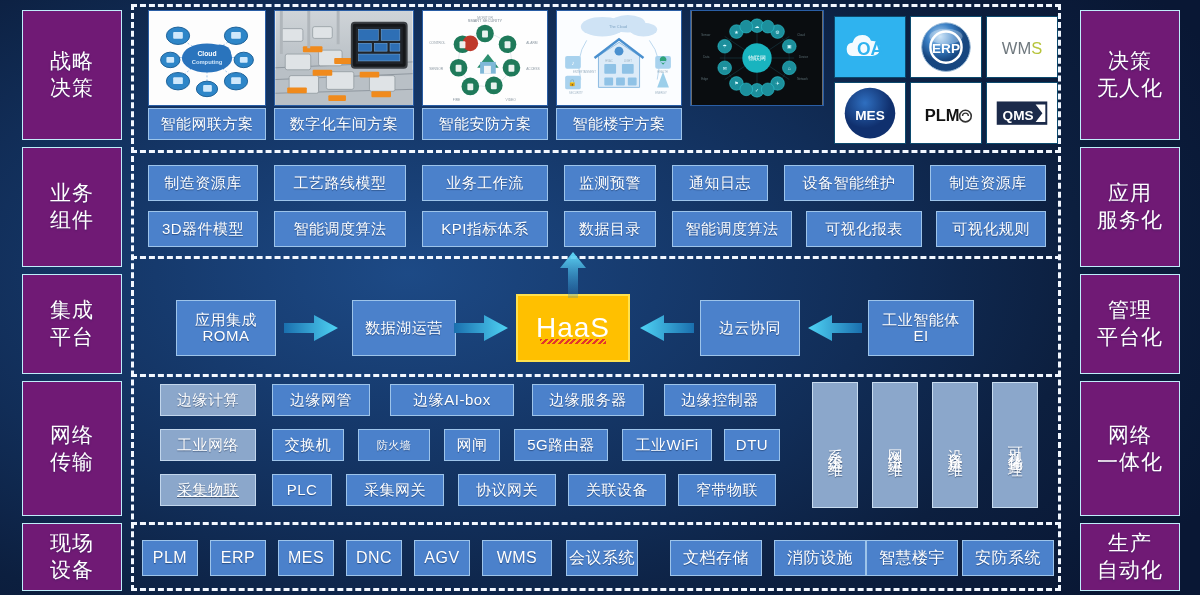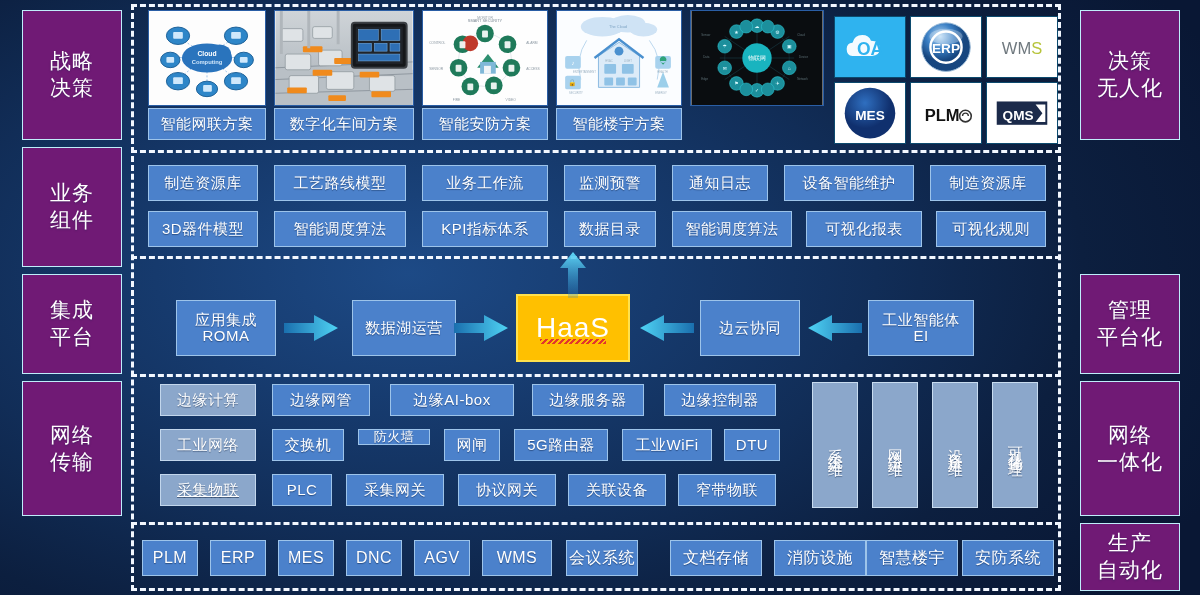--- a/index.html
+++ b/index.html
@@ -117,26 +117,34 @@
       <span>组件</span>
     </div>
     <div class="rail-item" style="top: 274px; height: 100px;">
       <span>集成</span>
       <span>平台</span>
     </div>
     <div class="rail-item" style="top: 381px; height: 135px;">
       <span>网络</span>
       <span>传输</span>
     </div>
+    <div class="rail-item" style="top: 523px; height: 68px;">
+      <span>现场</span>
+      <span>设备</span>
+    </div>
   </div>
 
 <div class="rail right" id="right-rail">
     <div class="rail-item" style="top: 10px; height: 130px;">
       <span>决策</span>
       <span>无人化</span>
+    </div>
+    <div class="rail-item" style="top: 147px; height: 120px;">
+      <span>应用</span>
+      <span>服务化</span>
     </div>
     <div class="rail-item" style="top: 274px; height: 100px;">
       <span>管理</span>
       <span>平台化</span>
     </div>
     <div class="rail-item" style="top: 381px; height: 135px;">
       <span>网络</span>
       <span>一体化</span>
     </div>
     <div class="rail-item" style="top: 523px; height: 68px;">
@@ -526,21 +534,21 @@
 <div id="nt-row1">
     <div class="pill muted" style="left: 160px; width: 96px; top: 384px; height: 32px; font-size: 15px;">边缘计算</div>
     <div class="pill" style="left: 272px; width: 98px; top: 384px; height: 32px; font-size: 15px;">边缘网管</div>
     <div class="pill" style="left: 390px; width: 124px; top: 384px; height: 32px; font-size: 15px;">边缘AI-box</div>
     <div class="pill" style="left: 532px; width: 112px; top: 384px; height: 32px; font-size: 15px;">边缘服务器</div>
     <div class="pill" style="left: 664px; width: 112px; top: 384px; height: 32px; font-size: 15px;">边缘控制器</div>
   </div>
 <div id="nt-row2">
     <div class="pill muted" style="left: 160px; width: 96px; top: 429px; height: 32px; font-size: 15px;">工业网络</div>
     <div class="pill" style="left: 272px; width: 72px; top: 429px; height: 32px; font-size: 15px;">交换机</div>
-    <div class="pill" style="left: 358px; width: 72px; top: 429px; height: 16px; font-size: 13px;">防火墙</div>
+    <div class="pill" style="left: 358px; width: 72px; top: 429px; height: 32px; font-size: 11px;">防火墙</div>
     <div class="pill" style="left: 444px; width: 56px; top: 429px; height: 32px; font-size: 15px;">网闸</div>
     <div class="pill" style="left: 514px; width: 94px; top: 429px; height: 32px; font-size: 15px;">5G路由器</div>
     <div class="pill" style="left: 622px; width: 90px; top: 429px; height: 32px; font-size: 15px;">工业WiFi</div>
     <div class="pill" style="left: 724px; width: 56px; top: 429px; height: 32px; font-size: 15px;">DTU</div>
   </div>
 <div id="nt-row3">
     <div class="pill muted" style="left: 160px; width: 96px; top: 474px; height: 32px; font-size: 15px; text-decoration: underline;">采集物联</div>
     <div class="pill" style="left: 272px; width: 60px; top: 474px; height: 32px; font-size: 15px;">PLC</div>
     <div class="pill" style="left: 346px; width: 98px; top: 474px; height: 32px; font-size: 15px;">采集网关</div>
     <div class="pill" style="left: 458px; width: 98px; top: 474px; height: 32px; font-size: 15px;">协议网关</div>

